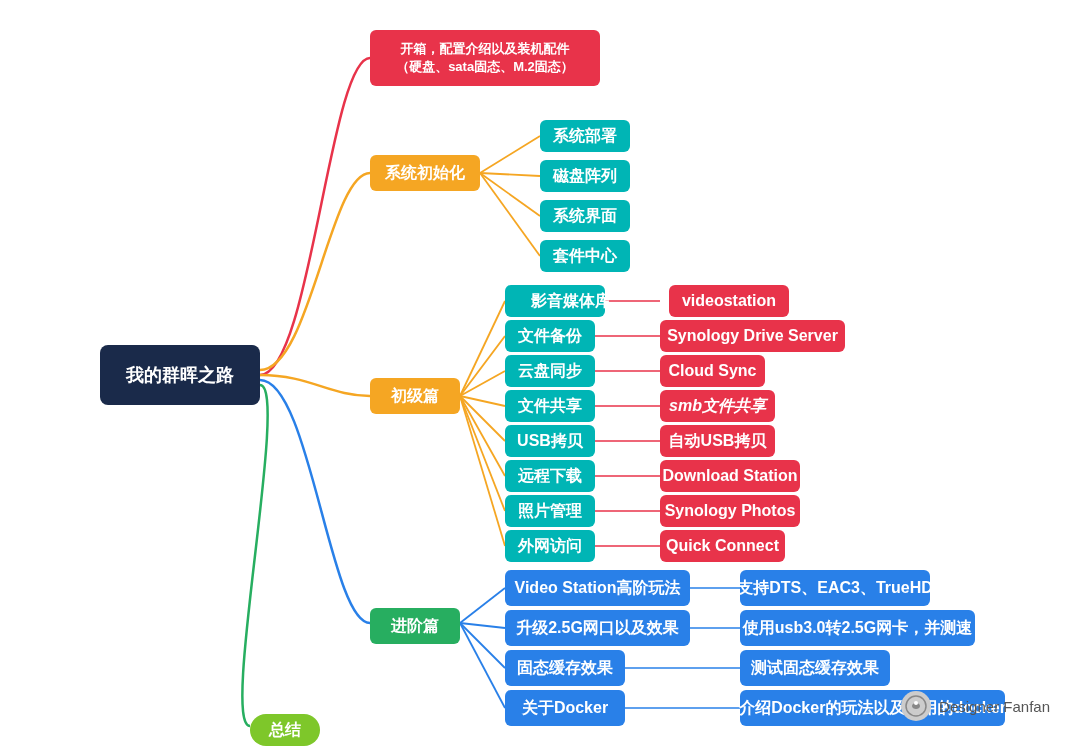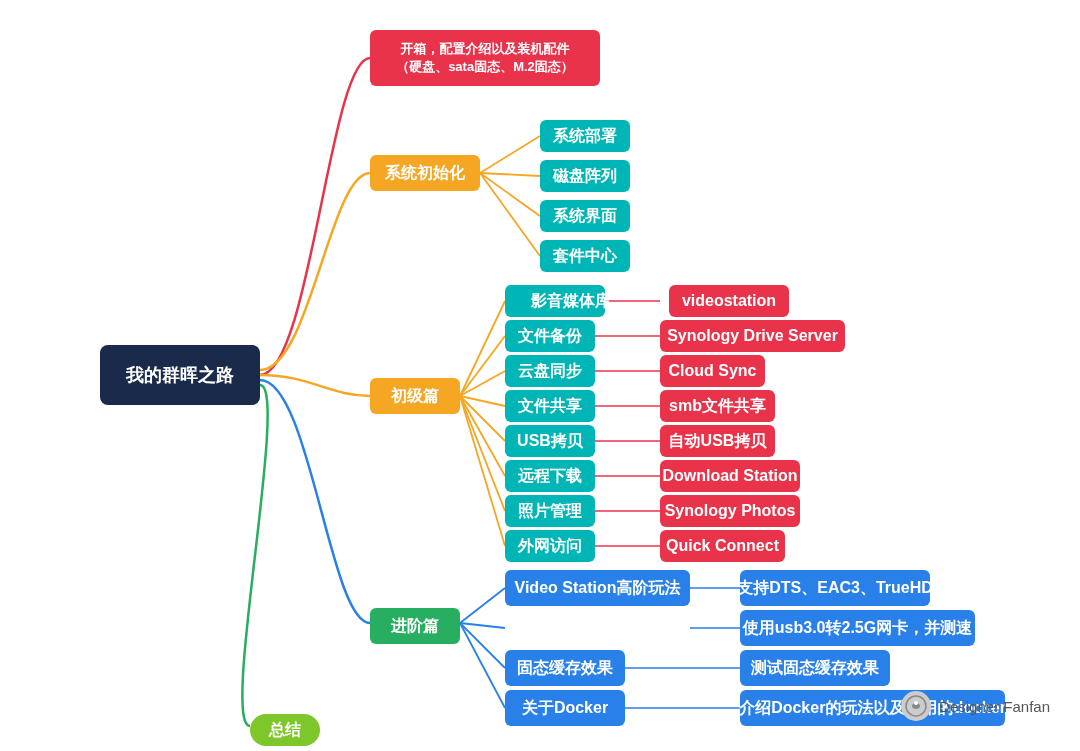--- a/index.html
+++ b/index.html
@@ -221,21 +221,21 @@
 
   <div class="node node-red" style="left:660px; top:285px; width:120px; height:32px;margin-left:9px;">
     <span>videostation</span>
   </div>
   <div class="node node-red" style="left:660px; top:320px; width:185px; height:32px;">
     <span>Synology Drive Server</span>
   </div>
   <div class="node node-red" style="left:660px; top:355px; width:105px; height:32px;">
     <span>Cloud Sync</span>
   </div>
-  <div class="node node-red" style="left:660px; top:390px; width:115px; height:32px;">
+  <div class="node node-red" style="left:660px; top:390px; width:115px; height:32px;font-style:italic;">
     <span>smb文件共享</span>
   </div>
   <div class="node node-red" style="left:660px; top:425px; width:115px; height:32px;">
     <span>自动USB拷贝</span>
   </div>
   <div class="node node-red" style="left:660px; top:460px; width:140px; height:32px;">
     <span>Download Station</span>
   </div>
   <div class="node node-red" style="left:660px; top:495px; width:140px; height:32px;">
     <span>Synology Photos</span>
@@ -243,20 +243,23 @@
   <div class="node node-red" style="left:660px; top:530px; width:125px; height:32px;">
     <span>Quick Connect</span>
   </div>
 
   <div class="node node-green" style="left:370px; top:608px; width:90px; height:36px;">
     <span>进阶篇</span>
   </div>
 
   <div class="node node-blue" style="left:505px; top:570px; width:185px; height:36px;">
     <span>Video Station高阶玩法</span>
+  </div>
+  <div class="node node-blue" style="left:505px; top:610px; width:185px; height:36px;">
+    <span>升级2.5G网口以及效果</span>
   </div>
   <div class="node node-blue" style="left:505px; top:650px; width:120px; height:36px;">
     <span>固态缓存效果</span>
   </div>
   <div class="node node-blue" style="left:505px; top:690px; width:120px; height:36px;">
     <span>关于Docker</span>
   </div>
 
   <div class="node node-blue" style="left:740px; top:570px; width:190px; height:36px;">
     <span>支持DTS、EAC3、TrueHD</span>

